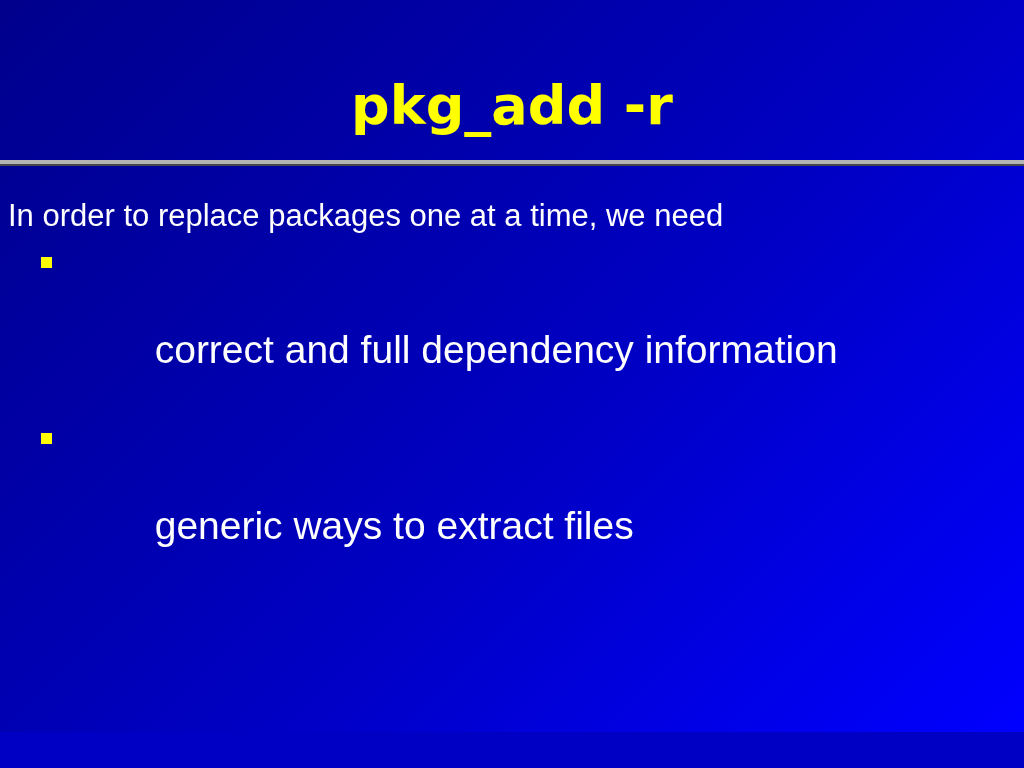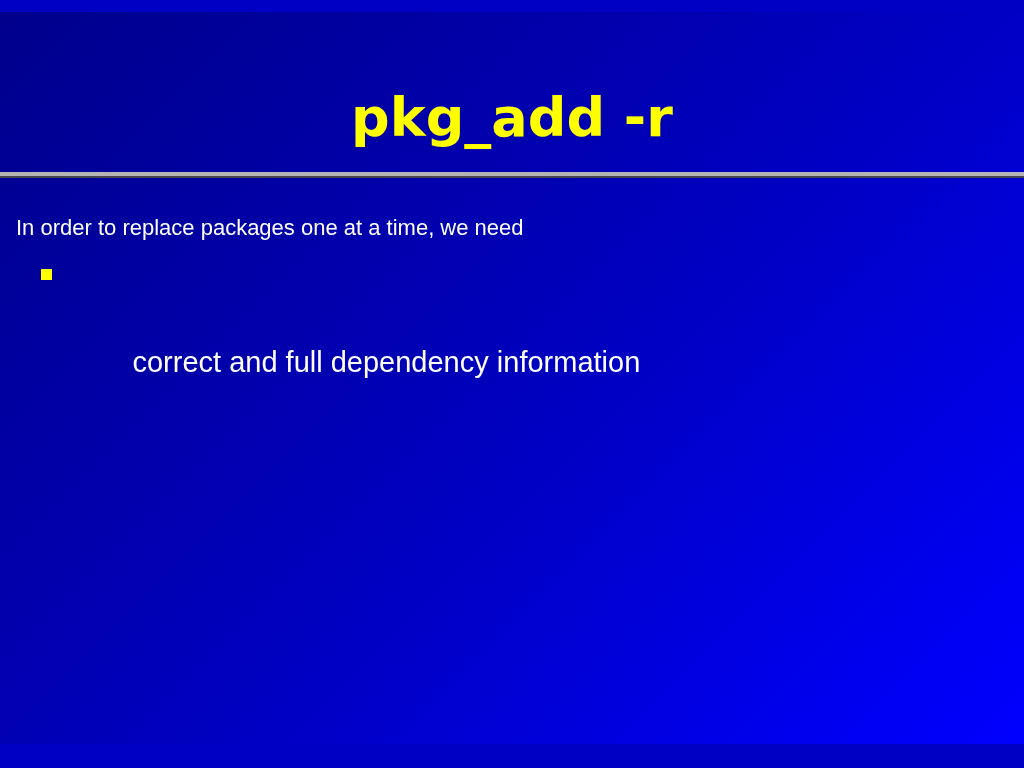--- a/index.html
+++ b/index.html
@@ -26,21 +26,20 @@
     background-color: #0000a8;
     background-image: linear-gradient(
         135deg,
         #00008c 0%,
         #0000a0 22%,
         #0000b4 42%,
         #0000c8 60%,
         #0000e2 78%,
         #0000ff 100%
     );
-    margin-top: 12px;
   }
 
   
   .title-block {
     position: absolute;
     left: 0;
     top: 74px;
     width: 1024px;
     text-align: center;
   }
@@ -88,42 +87,42 @@
   
   .body-block {
     position: absolute;
     left: 0;
     top: 196px;
     width: 1024px;
   }
 
   .lead-line {
     margin: 0;
-    padding: 0 0 0 16px;
+    padding: 0 0 0 8px;
     color: #ffffff;
     font-family: "Liberation Sans", sans-serif;
-    font-size: 22px;
+    font-size: 31px;
     font-weight: normal;
     line-height: 40px;
     white-space: pre;
   }
 
   .bullet-list {
     list-style: none;
     margin: 4px 0 0 0;
     padding: 0;
   }
 
   .bullet-item {
     position: relative;
     margin: 0;
     padding: 0 0 0 68px;
     color: #ffffff;
     font-family: "Liberation Sans", sans-serif;
-    font-size: 29px;
+    font-size: 39px;
     font-weight: normal;
     line-height: 44px;
     white-space: pre;
   }
 
   .bullet-marker {
     position: absolute;
     left: 41px;
     top: 17px;
     width: 11px;
@@ -149,18 +148,22 @@
 
     <p class="lead-line">In order to replace packages one at a time, we need</p>
 
     <ul class="bullet-list">
 
       <li class="bullet-item">
         <span class="bullet-marker"></span>
         <span>correct and full dependency information</span>
       </li>
 
+      <li class="bullet-item">
+        <span class="bullet-marker"></span>
+        <span>generic ways to extract files</span>
+      </li>
 
 
     </ul>
   </div>
 
 </div>
 
 </body></html>

